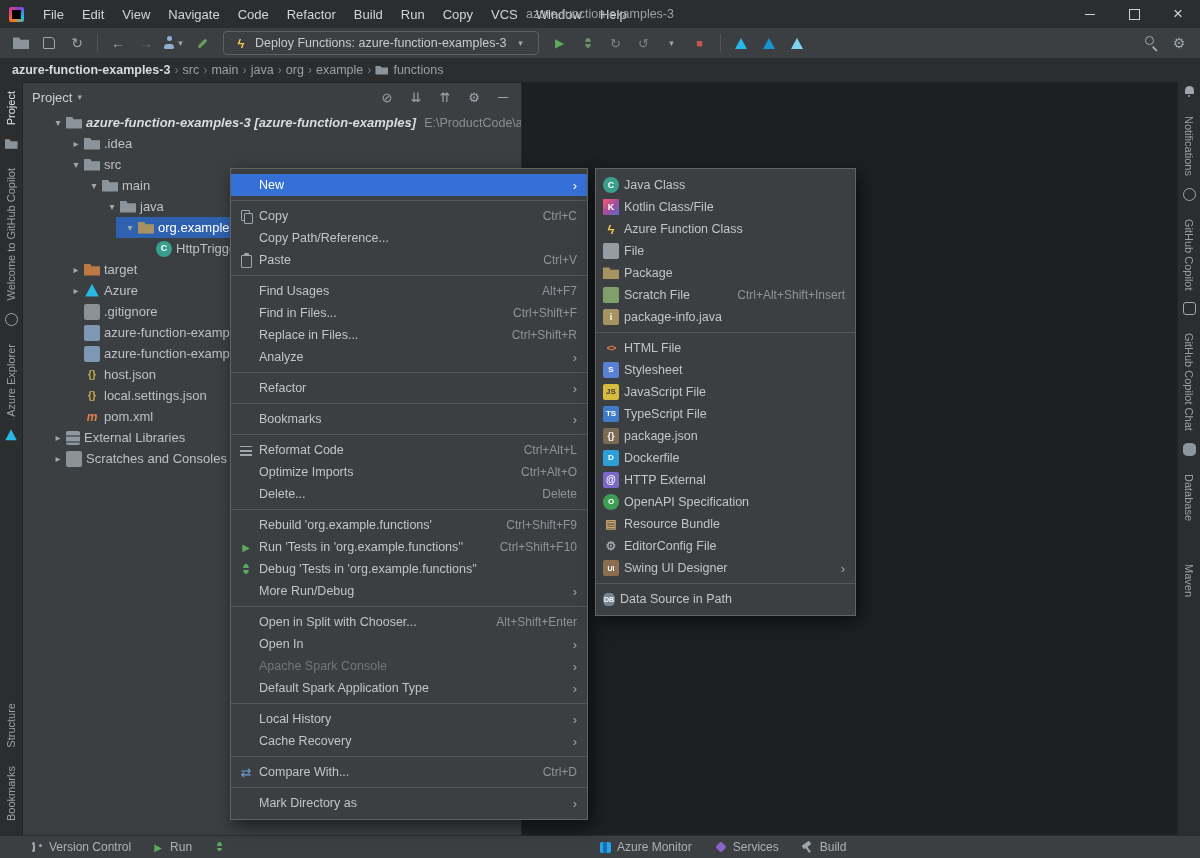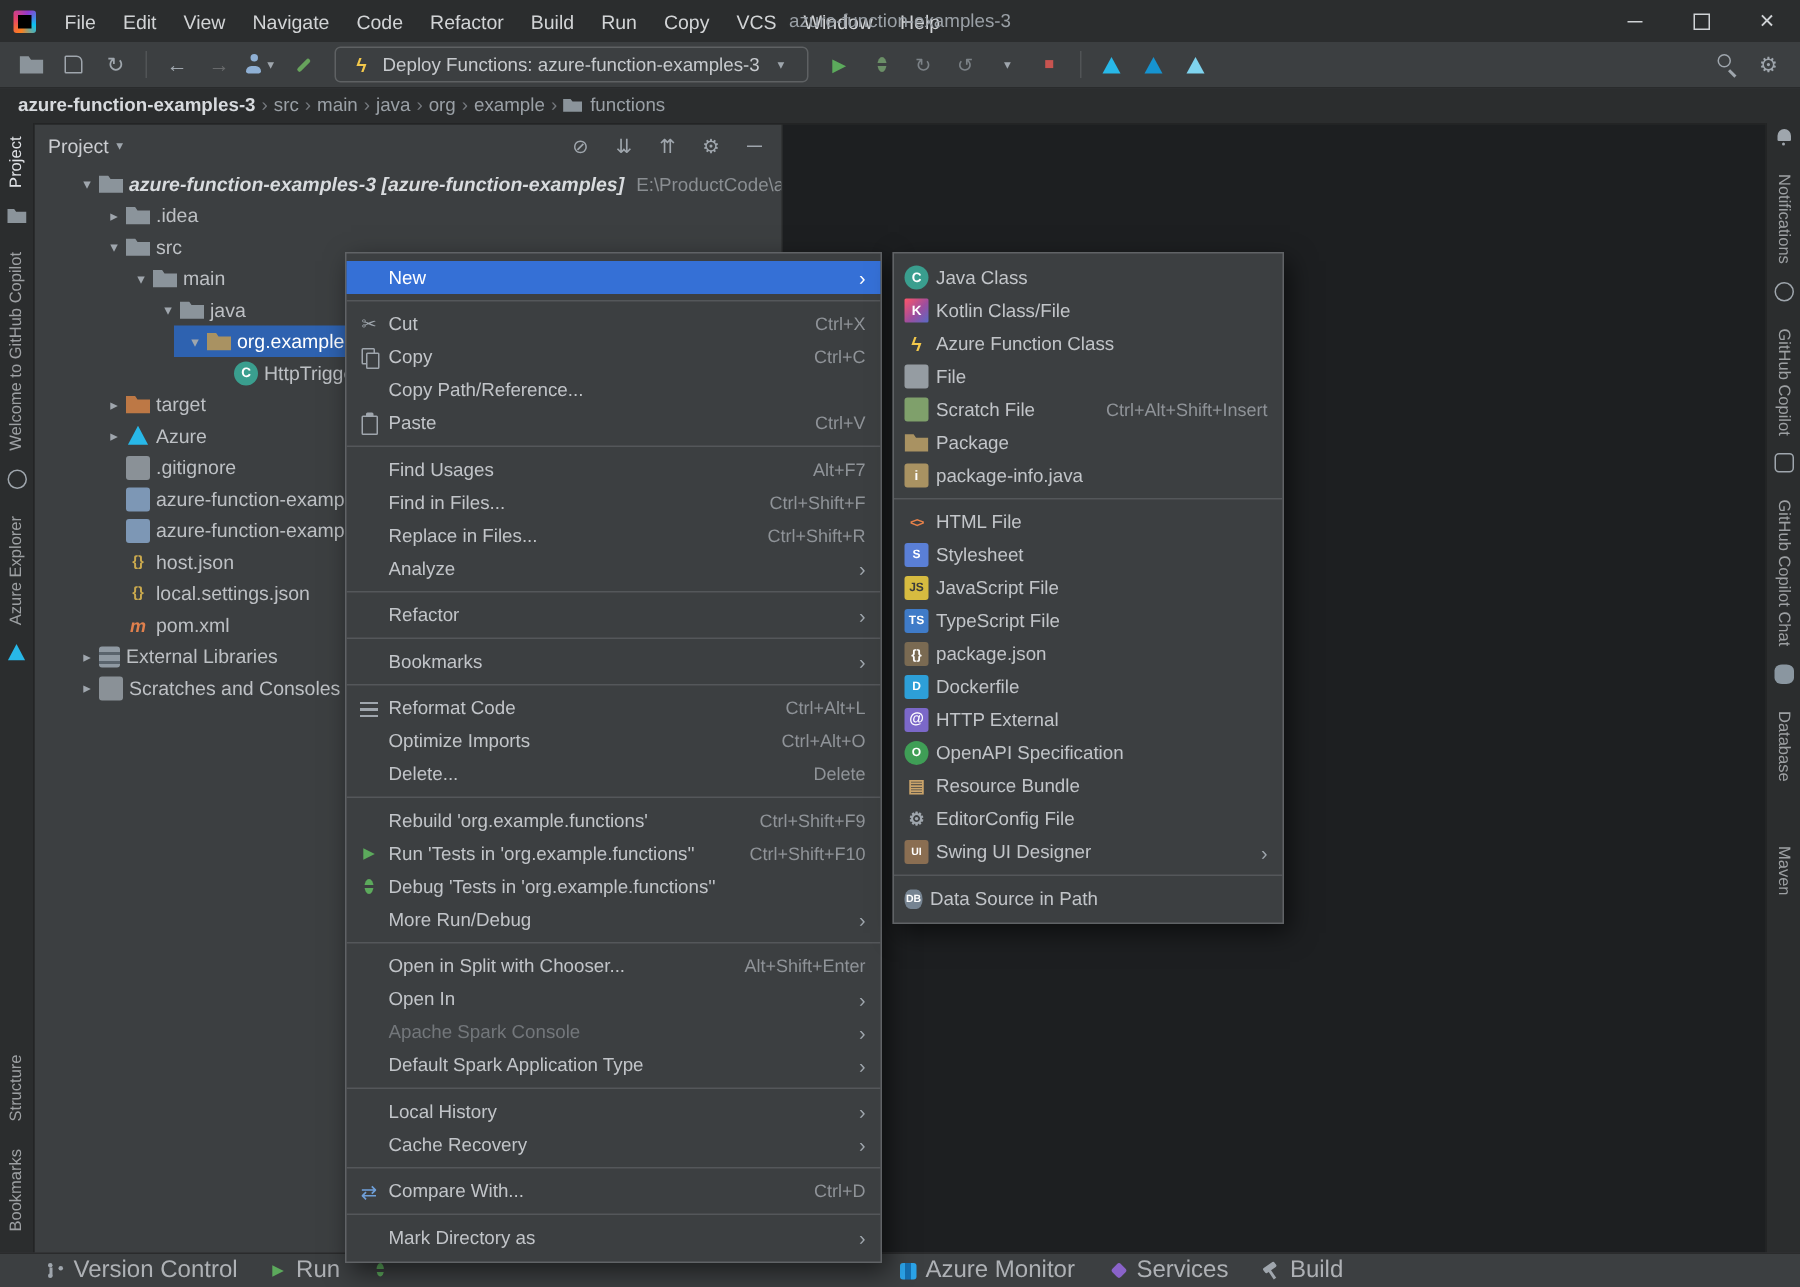--- a/index.html
+++ b/index.html
@@ -91,21 +91,21 @@
   .tree-row{height:21px;display:flex;align-items:center;white-space:nowrap;overflow:hidden;}
   .chev{width:16px;text-align:center;font-size:10px;color:#9fa6ad;flex:none;}
   .tree-label{margin-left:4px;}
   .tree-label.bold{font-weight:bold;color:#d8dbde;font-style:italic;}
   .tree-suffix{margin-left:8px;color:#8a8e92;font-size:12.5px;}
 
   .editor{position:absolute;left:522px;right:22px;top:82px;bottom:22px;background:#1d1f21;z-index:1;}
 
   
   .statusbar{position:absolute;left:0;right:0;bottom:0;height:22px;background:#3c3f41;border-top:1px solid #2a2b2c;
-             display:flex;align-items:center;font-size:16px;color:#aeb1b5;z-index:5;}
+             display:flex;align-items:center;font-size:12px;color:#aeb1b5;z-index:5;}
   .sb-left{display:flex;gap:20px;margin-left:30px;align-items:center;}
   .sb-center{position:absolute;left:598px;display:flex;gap:22px;align-items:center;}
   .sb-item{display:flex;gap:5px;align-items:center;}
   .si{width:14px;height:14px;position:relative;display:inline-flex;align-items:center;justify-content:center;flex:none;}
   .si-branch::before{content:"";position:absolute;left:2px;top:2px;width:3px;height:3px;border-radius:50%;background:#9fa6ad;
                      box-shadow:0 7px 0 #9fa6ad,7px 2px 0 #9fa6ad;}
   .si-branch::after{content:"";position:absolute;left:3px;top:5px;width:1.5px;height:6px;background:#9fa6ad;}
   .si-run::before{content:"▶";color:#5caa5c;font-size:10px;}
   .si-bug::before{content:"";position:absolute;left:4.5px;top:2px;width:5px;height:9px;border-radius:50%;background:#5caa5c;}
   .si-bug::after{content:"";position:absolute;left:2.5px;top:6px;width:9px;height:1.5px;background:#3c3f41;}
@@ -438,25 +438,20 @@
   </div>
 
   <div class="menu context-menu">
       <div class="menu-row hl">
         <span class="mi"></span>
         <span class="lbl">New</span>
         <span class="sub-arrow">›</span>
       </div>
       <div class="menu-sep"></div>
       <div class="menu-row">
-        <span class="mi mi-cut"></span>
-        <span class="lbl">Cut</span>
-        <span class="shortcut">Ctrl+X</span>
-      </div>
-      <div class="menu-row">
         <span class="mi mi-copy"></span>
         <span class="lbl">Copy</span>
         <span class="shortcut">Ctrl+C</span>
       </div>
       <div class="menu-row">
         <span class="mi"></span>
         <span class="lbl">Copy Path/Reference...</span>
       </div>
       <div class="menu-row">
         <span class="mi mi-paste"></span>
@@ -589,27 +584,27 @@
       </div>
       <div class="menu-row">
         <span class="mi ic ic-azure-function">ϟ</span>
         <span class="lbl">Azure Function Class</span>
       </div>
       <div class="menu-row">
         <span class="mi ic ic-file"></span>
         <span class="lbl">File</span>
       </div>
       <div class="menu-row">
+        <span class="mi ic ic-package"></span>
+        <span class="lbl">Package</span>
+      </div>
+      <div class="menu-row">
         <span class="mi ic ic-scratch"></span>
         <span class="lbl">Scratch File</span>
         <span class="shortcut">Ctrl+Alt+Shift+Insert</span>
-      </div>
-      <div class="menu-row">
-        <span class="mi ic ic-package"></span>
-        <span class="lbl">Package</span>
       </div>
       <div class="menu-row">
         <span class="mi ic ic-package-info">i</span>
         <span class="lbl">package-info.java</span>
       </div>
       <div class="menu-sep"></div>
       <div class="menu-row">
         <span class="mi ic ic-html">&lt;&gt;</span>
         <span class="lbl">HTML File</span>
       </div>

